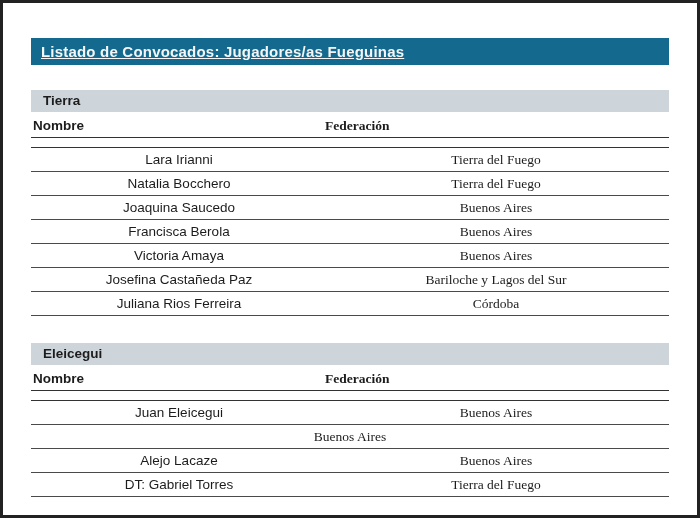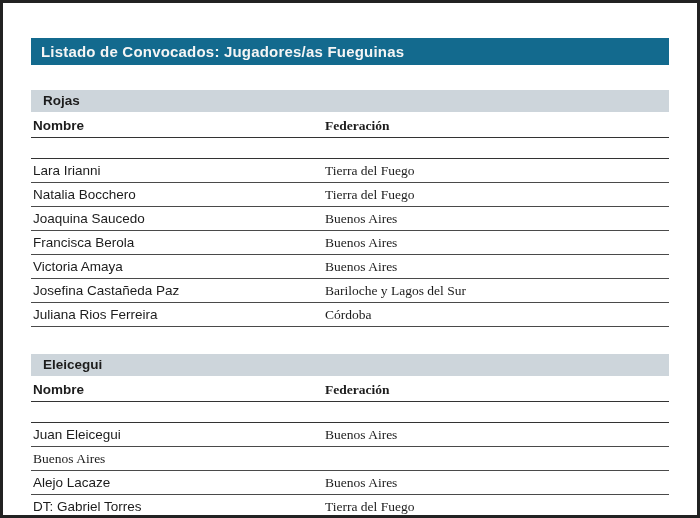--- a/index.html
+++ b/index.html
@@ -26,61 +26,63 @@
   .title-bar {
     background: var(--accent);
     color: #f5f5f5;
     font-size: 15px;
     font-weight: bold;
     height: 27px;
     line-height: 27px;
     padding: 0 10px;
     letter-spacing: 0.2px;
     margin-bottom: 25px;
+    text-decoration: underline;
   }
   .section { margin-bottom: 27px; }
   .section-bar {
     background: var(--section-bar);
     height: 22px;
     line-height: 22px;
     font-size: 13.5px;
     font-weight: bold;
     padding: 0 12px;
   }
   .col-headers {
     display: flex;
     font-size: 13.5px;
     font-weight: bold;
     line-height: 15px;
     padding: 6px 2px 4px 2px;
     border-bottom: 1px solid var(--rule-strong);
   }
   .rows {
     border-top: 1px solid var(--rule-strong);
-    margin-top: 20px;
+    margin-top: 9px;
+    text-align: center;
   }
   .row {
     display: flex;
     font-size: 13.5px;
     line-height: 15px;
     padding: 4px 2px;
     border-bottom: 1px solid var(--rule);
   }
   .cell.name { width: 292px; flex-shrink: 0; }
   .cell.fed  { flex: 1; font-family: Liberation Serif, serif; }
 </style>
 </head>
 <body>
 
 <div class="page">
   <div class="title-bar">Listado de Convocados: Jugadores/as Fueguinas</div>
   <div id="sections">
   <section class="section">
     <div class="section-bar">
-      <span>Rojas</span>
+      <span>Tierra</span>
     </div>
     <div class="col-headers">
       <span class="cell name">Nombre</span>
       <span class="cell fed">Federación</span>
     </div>
     <div class="rows">
   <div class="row">
     <span class="cell name">Lara Irianni</span>
     <span class="cell fed">Tierra del Fuego</span>
   </div>

